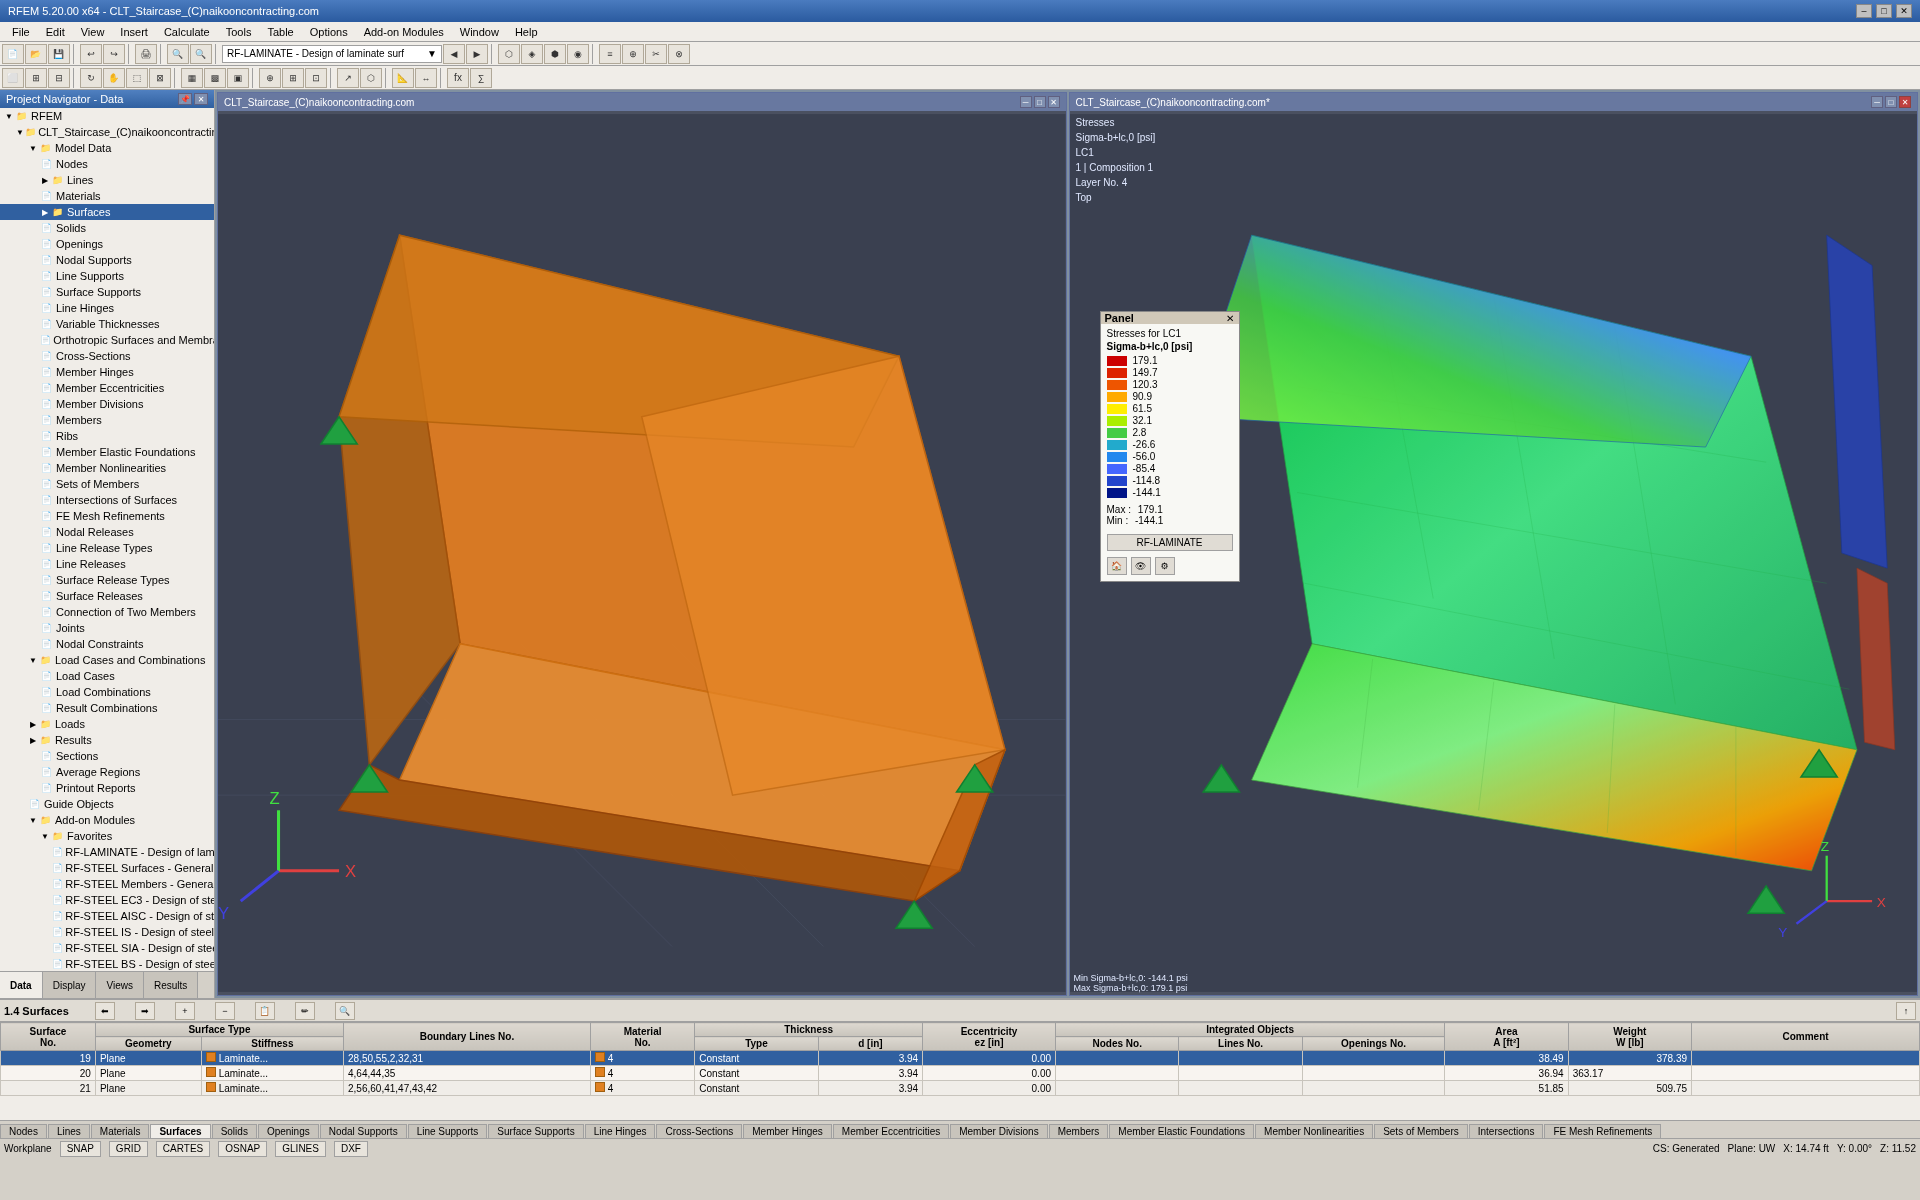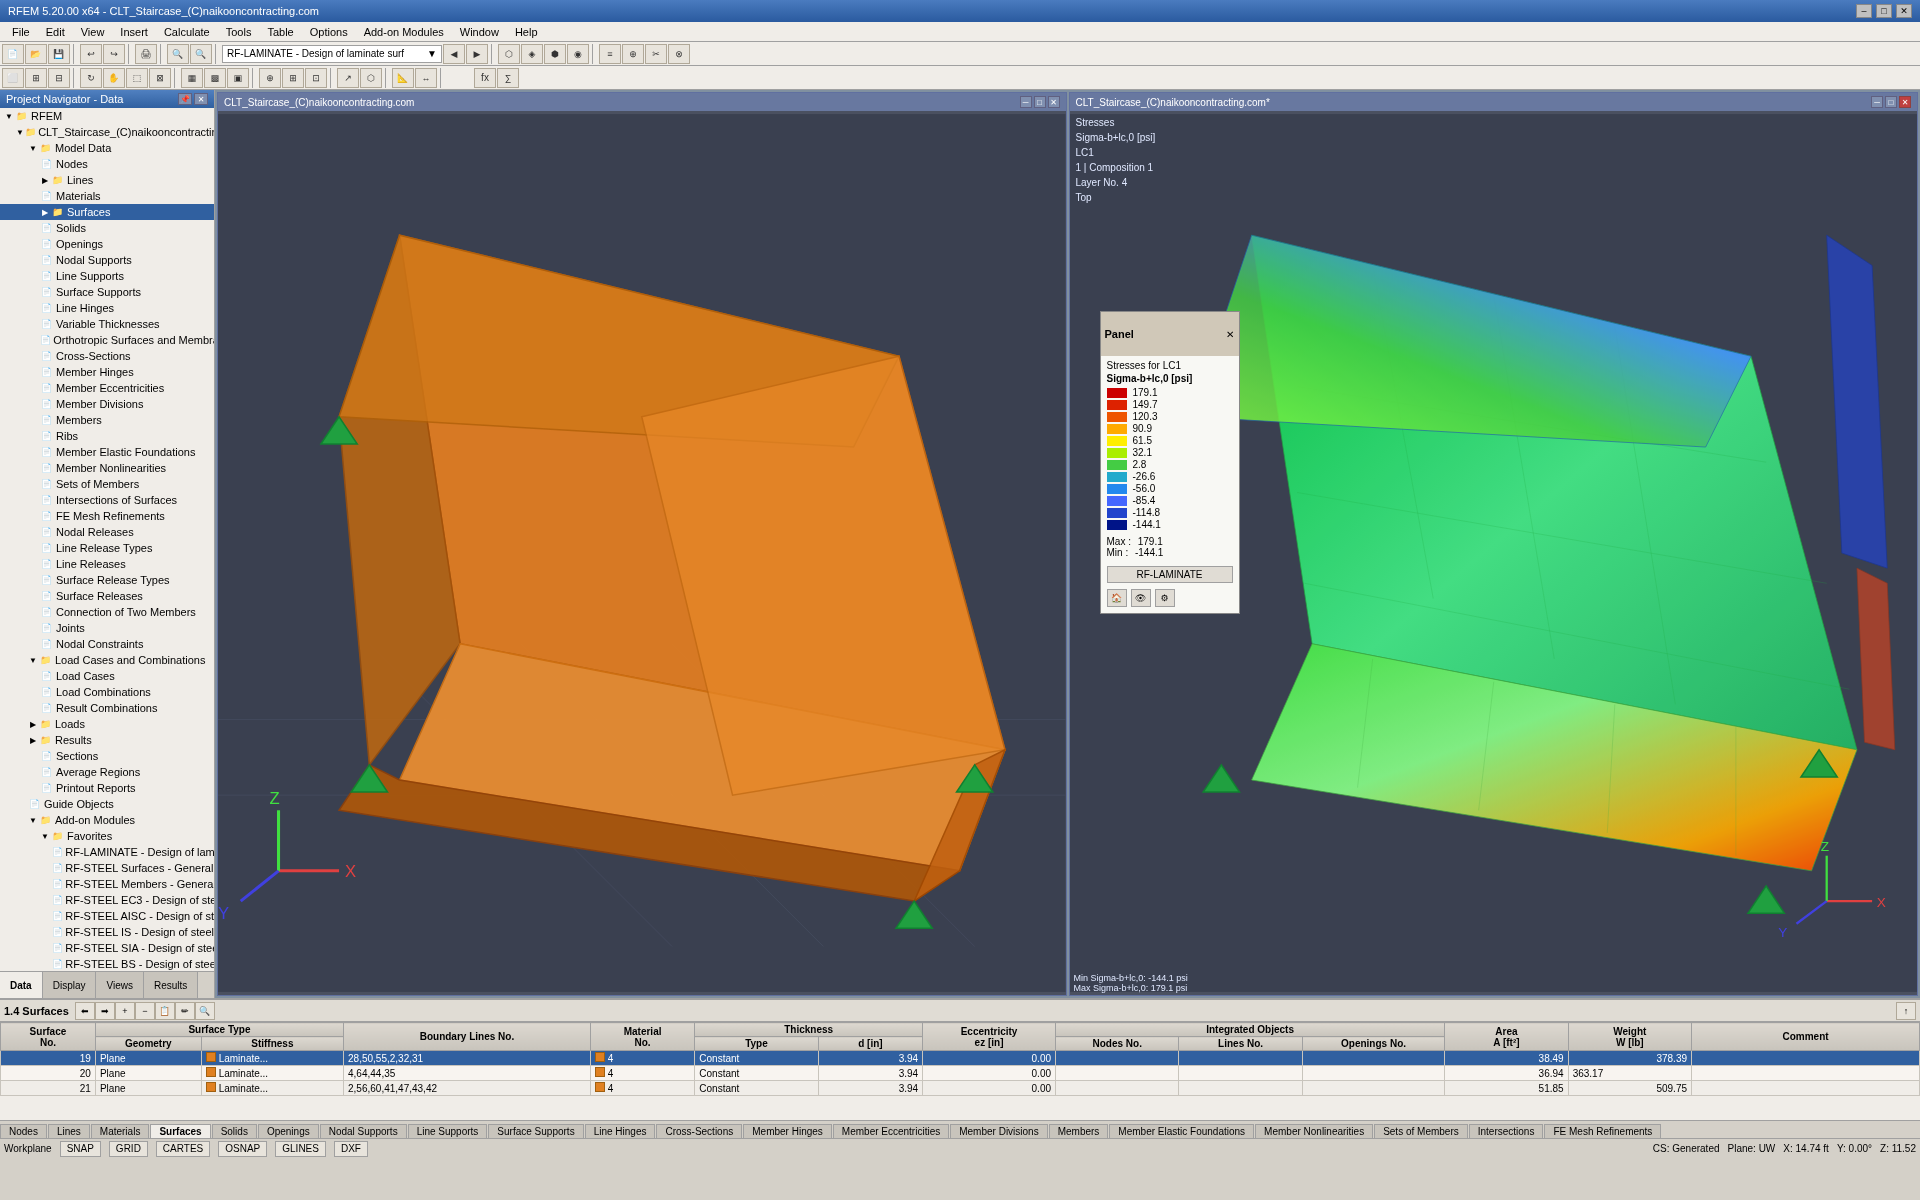--- a/index.html
+++ b/index.html
@@ -165,21 +165,21 @@
       border: 1px solid #888;
       padding: 6px;
       font-size: 10px;
       min-width: 140px;
     }
     #legend-panel-header {
       background: #d0c8b8;
       display: flex;
       justify-content: space-between;
       align-items: center;
-      padding: 16px 4px;
+      padding: 0 4px;
       margin: -6px -6px 4px -6px;
       font-size: 11px;
     }
     .legend-row {
       display: flex;
       align-items: center;
       margin: 1px 0;
       font-size: 10px;
     }
     .legend-color {
@@ -222,21 +222,21 @@
       display: flex;
       flex-direction: column;
     }
     #bottom-toolbar {
       height: 22px;
       background: #e0dcd4;
       border-bottom: 1px solid #a0a0a0;
       display: flex;
       align-items: center;
       padding: 0 4px;
-      gap: 0;
+      gap: 20px;
     }
     .bottom-btn {
       width: 20px; height: 18px;
       background: #e8e4dc;
       border: 1px solid #b0a898;
       display: flex; align-items: center; justify-content: center;
       font-size: 9px; cursor: pointer;
     }
 
     
@@ -433,21 +433,21 @@
   <div class="toolbar-btn">⊕</div>
   <div class="toolbar-btn">⊞</div>
   <div class="toolbar-btn">⊡</div>
   <div class="toolbar-separator"></div>
   <div class="toolbar-btn">↗</div>
   <div class="toolbar-btn">⬡</div>
   <div class="toolbar-separator"></div>
   <div class="toolbar-btn">📐</div>
   <div class="toolbar-btn">↔</div>
   <div class="toolbar-separator"></div>
-  <div class="toolbar-btn" style="font-size:10px;font-weight:normal;margin-left:27px;">fx</div>
+  <div class="toolbar-btn" style="font-size:10px;font-weight:normal;">fx</div>
   <div class="toolbar-btn">∑</div>
 </div>
 
 <div id="main-layout" style="height: calc(1200px - 22px - 20px - 48px - 24px - 140px - 18px - 20px);">
 
   <div id="navigator">
     <div id="navigator-header">
       <span>Project Navigator - Data</span>
       <div style="display:flex;gap:2px;">
         <span style="width:14px;height:12px;background:#8090b0;border:1px solid #606080;display:flex;align-items:center;justify-content:center;font-size:8px;cursor:pointer;">📌</span>

